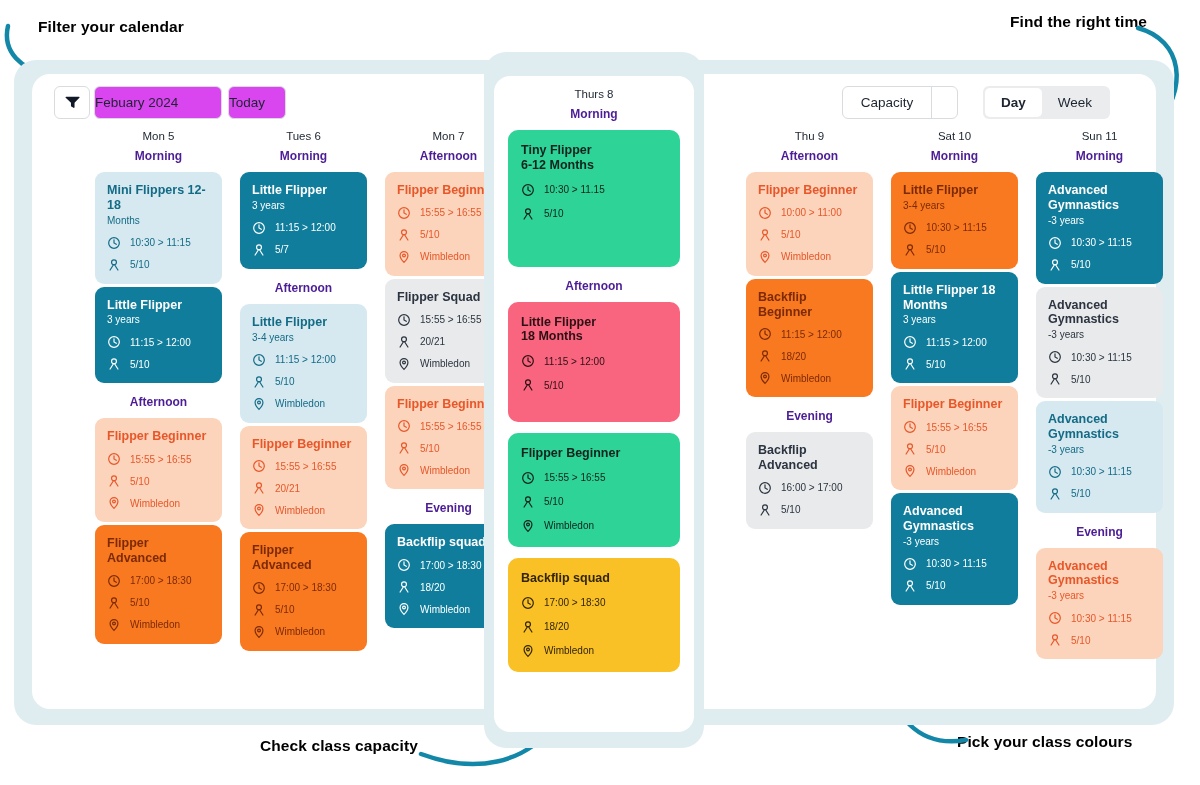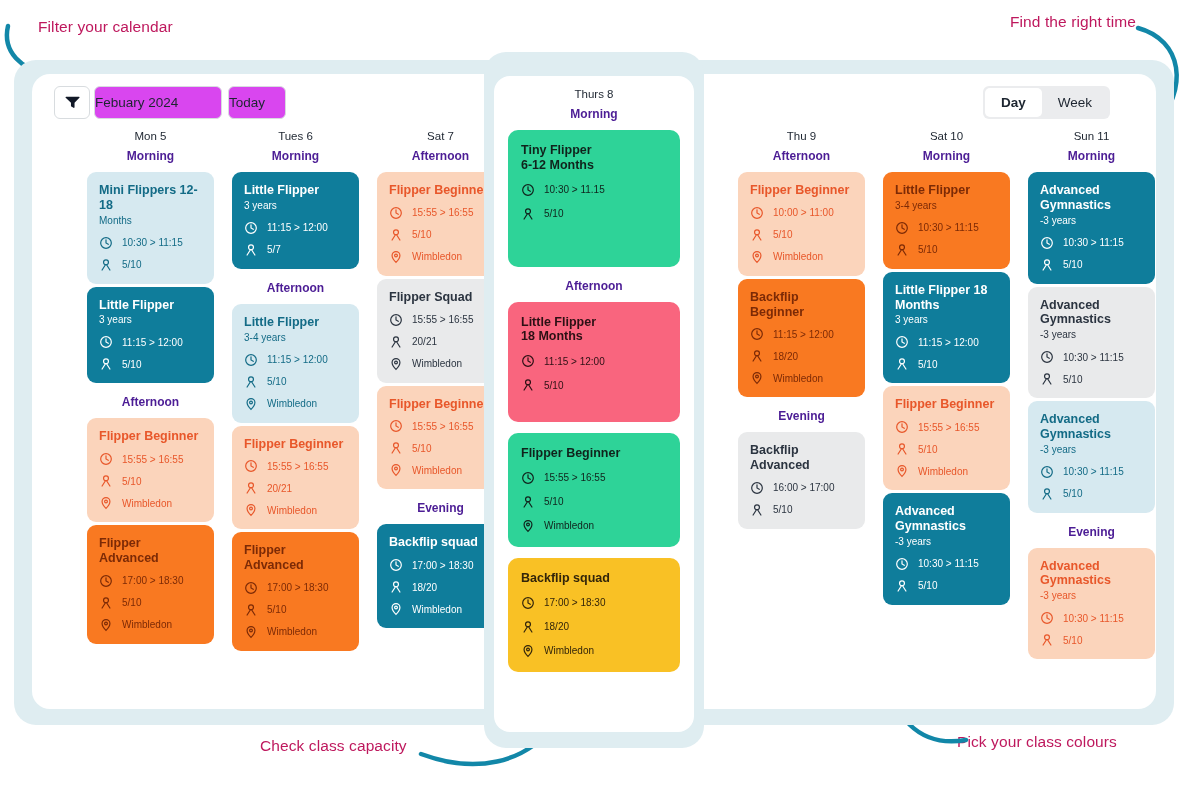--- a/index.html
+++ b/index.html
@@ -7,22 +7,22 @@
     width: 1200px; height: 785px;
     background: #ffffff;
     font-family: "Liberation Sans", sans-serif;
     overflow: hidden;
   }
   #stage { position: relative; width: 1200px; height: 785px; }
 
   
   .annot {
     position: absolute;
-    color: #be185d;
-    font-weight: normal;
+    color: #000000;
+    font-weight: bold;
     font-size: 15.5px;
     letter-spacing: .1px;
     white-space: nowrap;
   }
   .annot-tl { left: 38px;  top: 18px; }
   .annot-tr { left: 1010px; top: 13px; }
   .annot-bl { left: 260px; top: 737px; }
   .annot-br { left: 957px; top: 733px; }
   .arrow { position: absolute; pointer-events: none; }
 
@@ -83,21 +83,21 @@
     background: #ebecee; border-radius: 6px; padding: 2px; justify-content: center;
   }
   .dayweek .seg {
     display: flex; align-items: center; justify-content: center;
     font-size: 13.5px; color: #1d2530; padding: 0 16px; border-radius: 5px;
   }
   .dayweek .seg.active { background: #ffffff; font-weight: bold; }
 
   
   .grid {
-    position: absolute; left: 8px; top: 56px;
+    position: absolute; left: 16px; top: 56px;
     width: 100%; height: 579px;
     display: flex;
     padding-left: 38px;
   }
   .col {
     flex: 1 1 0;
     padding: 0 9px;
     min-width: 0;
   }
   .col.gap-center { flex: 0 0 216px; }
@@ -195,20 +195,24 @@
           <path d="M2.5 3.2 h15 a0.8 0.8 0 0 1 0.6 1.35 L12.4 10.4 v5.2 a0.8 0.8 0 0 1 -1.2 0.7 l-2.6 -1.6 a0.8 0.8 0 0 1 -0.4 -0.7 v-3.6 L2 4.55 A0.8 0.8 0 0 1 2.5 3.2 Z" fill="#111827"></path>
         </svg>
       </div>
       <div class="pill pill-month">
         <span>Febuary 2024</span>
       </div>
       <div class="pill pill-today">
         <span>Today</span>
       </div>
 
+      <div class="capacity-group">
+        <div class="seg main">Capacity</div>
+        <div class="seg blank"></div>
+      </div>
 
       <div class="dayweek">
         <div class="seg active">Day</div>
         <div class="seg">Week</div>
       </div>
     </div>
 
     <div class="grid" id="grid">
         <div class="col">
           <div class="day-head">Mon 5</div>
@@ -389,21 +393,21 @@
             <div class="row">
               <svg class="ic" viewBox="0 0 20 20">
                 <path d="M10 2.2 c-3.1 0-5.6 2.5-5.6 5.6 0 4.1 5.6 10 5.6 10 s5.6-5.9 5.6-10 c0-3.1-2.5-5.6-5.6-5.6 z" fill="none" stroke="currentColor" stroke-width="1.7"></path>
                 <circle cx="10" cy="7.8" r="2" fill="none" stroke="currentColor" stroke-width="1.7"></circle>
               </svg>
               <span class="tx">Wimbledon</span>
             </div>
           </div>
         </div>
         <div class="col">
-          <div class="day-head">Sat 7</div>
+          <div class="day-head">Mon 7</div>
           <div class="part-head">Afternoon</div>
           <div class="card t-peach">
             <div class="title">Flipper Beginner</div>
             <div class="row">
               <svg class="ic" viewBox="0 0 20 20">
                 <circle cx="10" cy="10" r="7.6" fill="none" stroke="currentColor" stroke-width="1.7"></circle>
                 <path d="M10 5.4 V10 L13.2 11.9" fill="none" stroke="currentColor" stroke-width="1.7" stroke-linecap="round"></path>
               </svg>
               <span class="tx">15:55 &gt; 16:55</span>
             </div>

